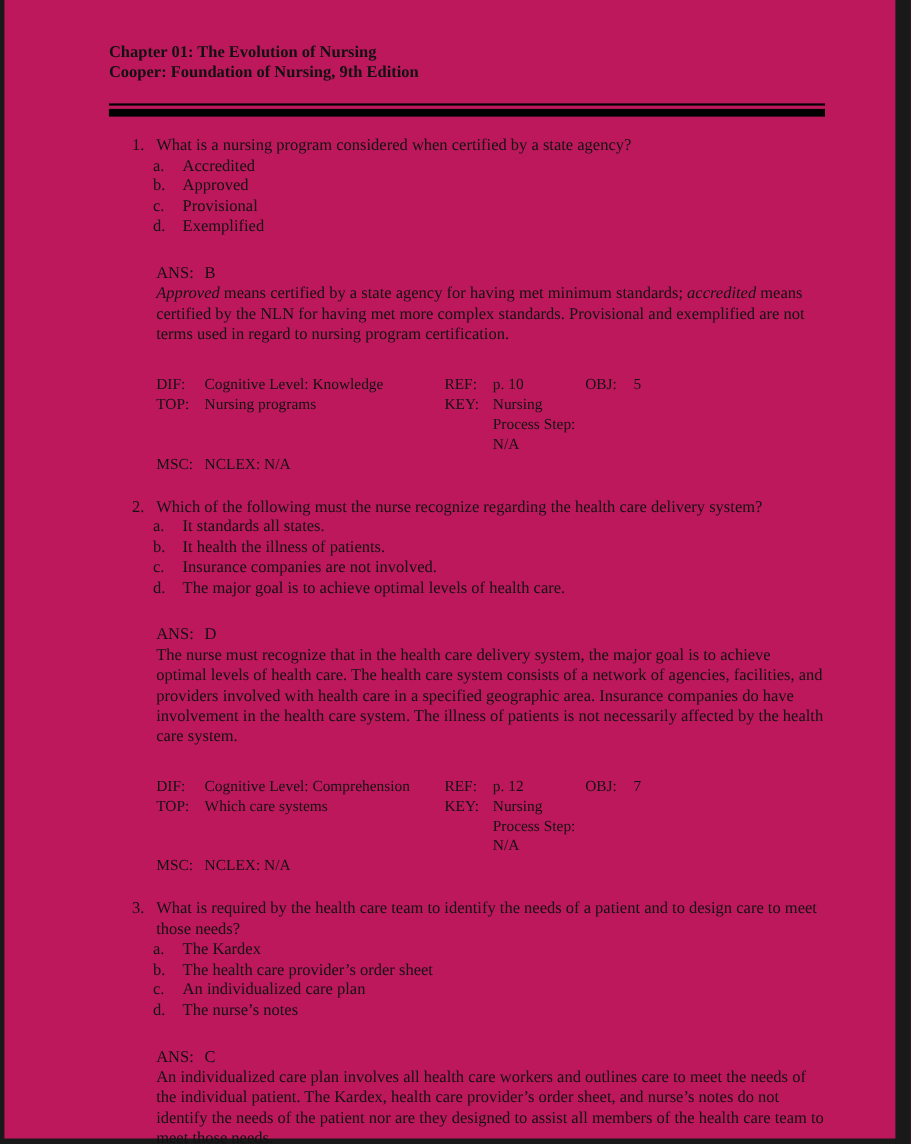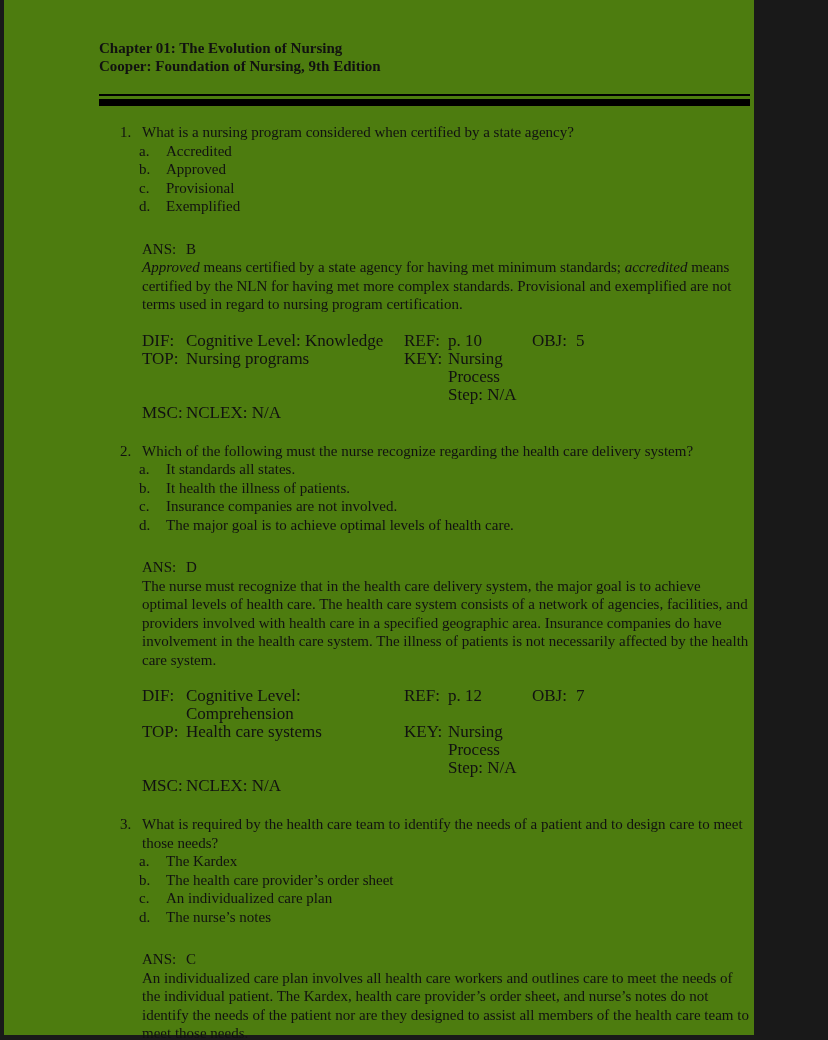--- a/index.html
+++ b/index.html
@@ -7,22 +7,22 @@
   body {
     background:#191919;
     font-family:"Liberation Serif","DejaVu Serif",serif;
     color:#111;
     overflow:hidden;
     position:relative;
   }
   .page {
     position:absolute;
     left:4px; top:0;
-    width:750px; height:1035px;
-    background:#4d7c0f;
+    width:810px; height:1035px;
+    background:#be185d;
   }
   .doc-header {
     margin:39px 0 0 95px;
     width:651px;
   }
   .doc-header .t1 {
     font-weight:bold;
     font-size:15px;
     line-height:19px;
   }
@@ -58,25 +58,25 @@
   }
   .q-body { width:608px; font-size:15px; line-height:18.5px; }
   .stem { width:608px; }
   .opt { display:flex; margin-left:-3px; }
   .opt-letter { width:27px; flex:0 0 27px; }
   .answer { margin-top:24px; }
   .ans-label { display:inline-block; width:44px; }
   .rationale { width:608px; }
   .rationale .it { font-style:italic; }
   .meta {
-    margin-top:18px;
+    margin-top:28px;
     display:grid;
     grid-template-columns:44px 218px 44px 84px 44px 1fr;
     width:608px;
-    font-size:17px;
+    font-size:14px;
     line-height:18px;
   }
 </style>
 </head>
 <body>
 
 <div class="page">
 
   <div class="doc-header">
     <div class="t1">Chapter 01: The Evolution of Nursing</div>
@@ -170,21 +170,21 @@
             <span>The nurse must recognize that in the health care delivery system, the major goal is to achieve optimal levels of health care. The health care system consists of a network of agencies, facilities, and providers involved with health care in a specified geographic area. Insurance companies do have involvement in the health care system. The illness of patients is not necessarily affected by the health care system.</span>
           </div>
           <div class="meta">
             <span>DIF:</span>
             <span>Cognitive Level: Comprehension</span>
             <span>REF:</span>
             <span>p. 12</span>
             <span>OBJ:</span>
             <span>7</span>
             <span>TOP:</span>
-            <span>Health care systems</span>
+            <span>Which care systems</span>
             <span>KEY:</span>
             <span>Nursing Process Step: N/A</span>
             <span></span>
             <span></span>
             <span>MSC:</span>
             <span>NCLEX: N/A</span>
             <span></span>
             <span></span>
             <span></span>
             <span></span>

